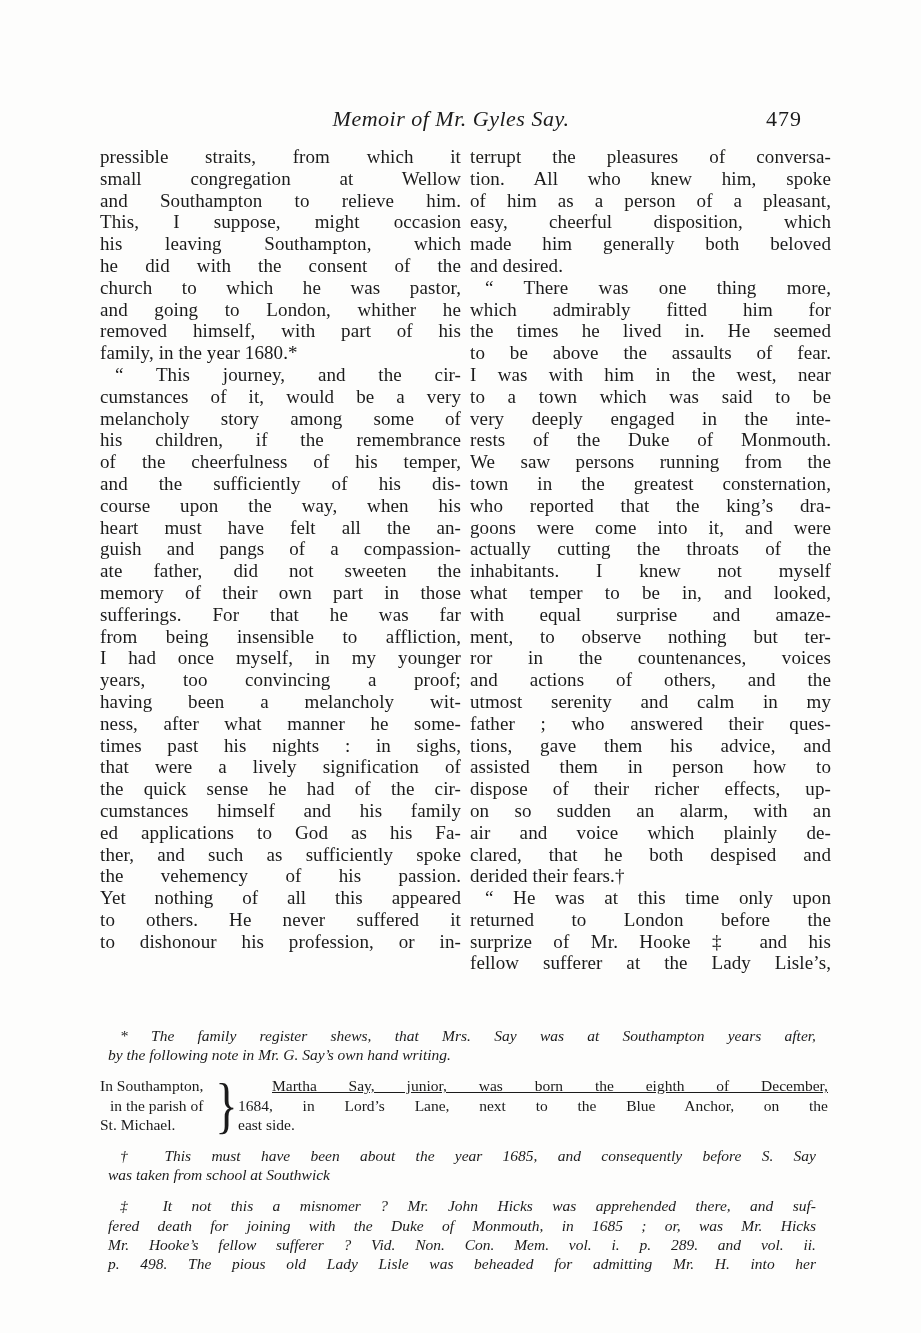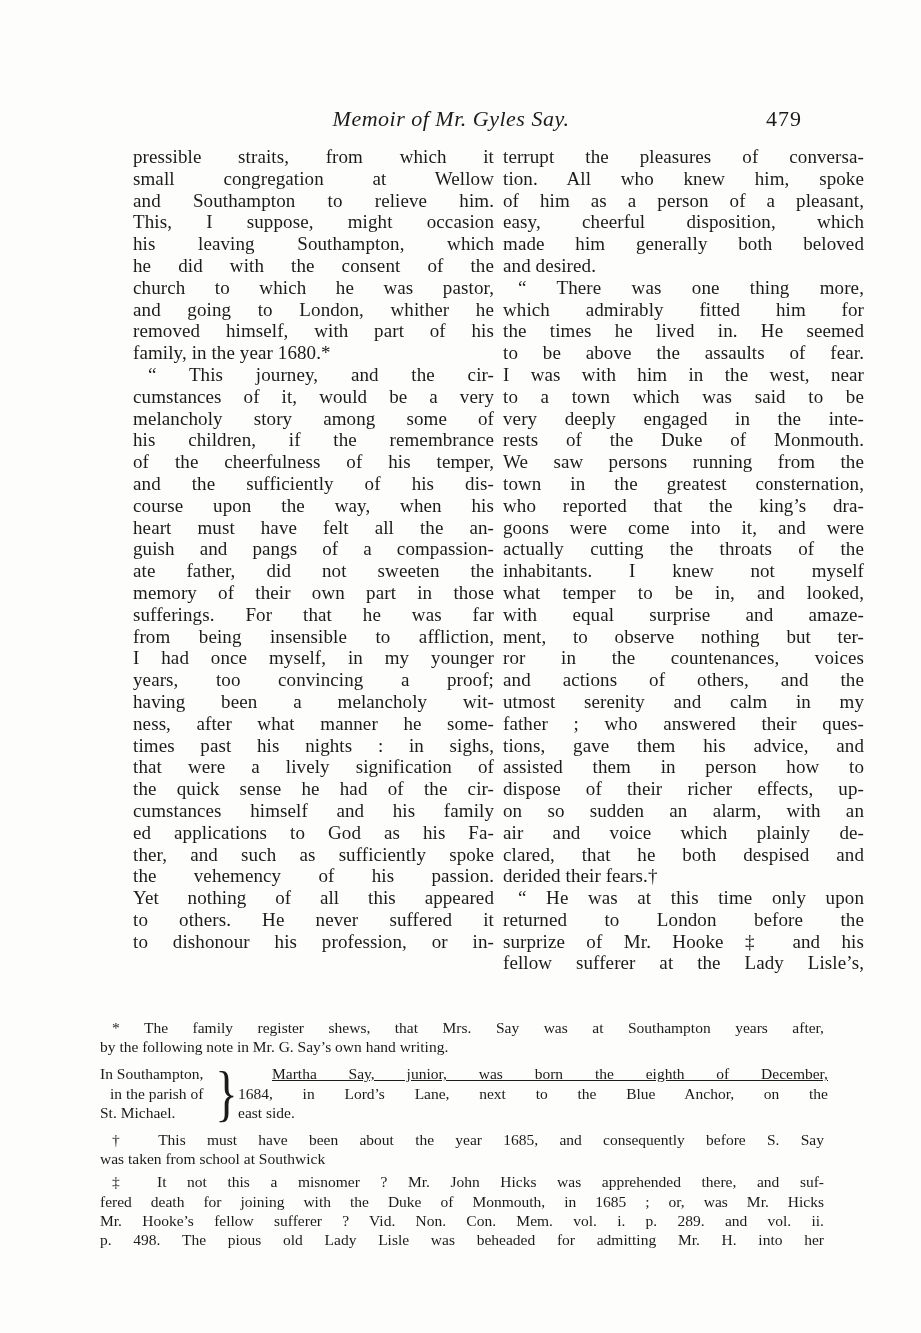--- a/index.html
+++ b/index.html
@@ -26,21 +26,21 @@
     letter-spacing: 0.5px;
   }
   .page-number {
     position: absolute; right: 0; top: 0;
     font-size: 22px; letter-spacing: 1px; text-align: right;
   }
   
   .columns {
     position: absolute;
     top: 146px; left: 100px; width: 731px;
-    display: flex; gap: 9px; margin-left: 33px;
+    display: flex; gap: 9px;
   }
   .col {
     width: 361px;
     font-size: 19px;
     line-height: 21.8px;
     letter-spacing: 0.1px;
   }
   .line { text-align: left; white-space: nowrap; }
   .col .line { white-space: normal; }
   .line.j {
@@ -51,21 +51,21 @@
   }
   .line.ind { text-indent: 15px; }
   
   .footnotes {
     position: absolute;
     top: 1014px; left: 96px; width: 732px;
     font-size: 15.5px;
     line-height: 19.2px;
   }
   .footnotes .line.ind { text-indent: 12px; }
-  .fn-block { margin: 4px; }
+  .fn-block { margin: 12px; font-style: italic; }
   .register-row {
     display: flex;
     align-items: center;
     margin: 8px 0;
   }
   .register-left { width: 112px; flex: none; padding-left: 4px; }
   .register-left .line.ind { text-indent: 10px; }
   .brace {
     flex: none;
     width: 26px;

